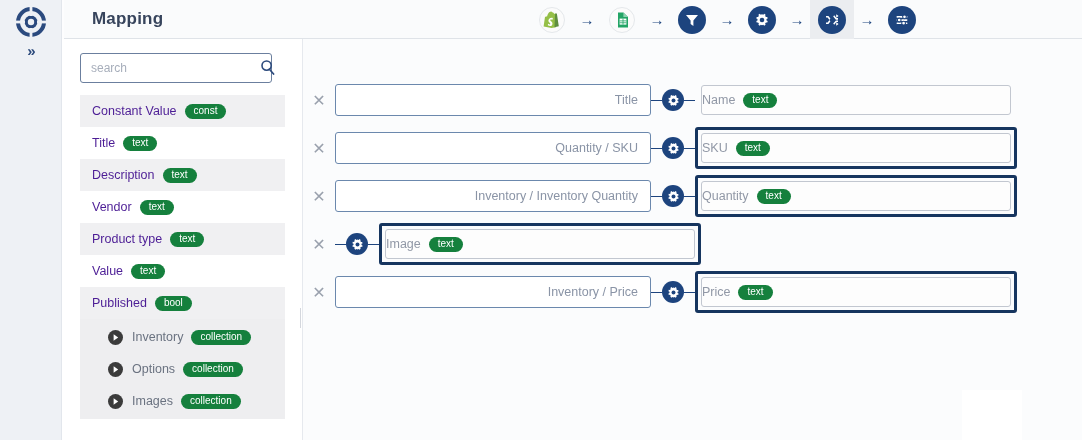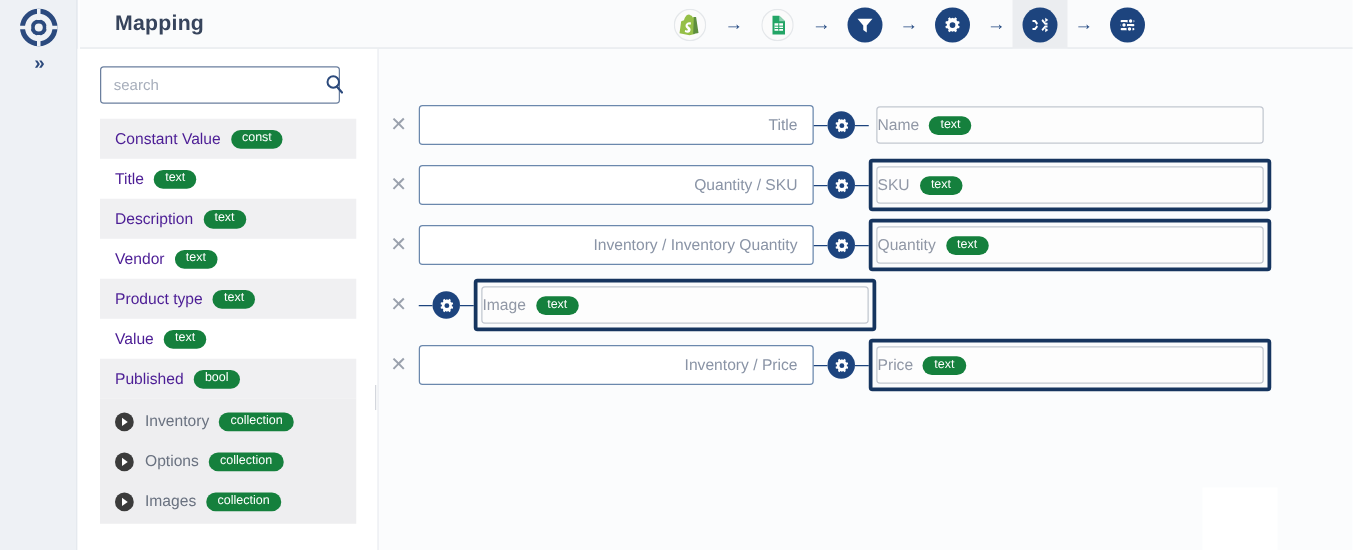--- a/index.html
+++ b/index.html
@@ -110,21 +110,21 @@
   }
   .pill {
     margin-left: 8px;
     display: inline-block;
     border-radius: 9px;
     padding: 2px 9px 3px;
     font-size: 10px; color: #ffffff;
     background: #15803d;
     line-height: 1;
   }
-  .coll-block { background: #eeeef0; padding: 2px 0; }
+  .coll-block { background: #eeeef0; padding: 2px 16px; }
   .coll-row {
     height: 32px;
     display: flex; align-items: center;
     padding-left: 12px; cursor: pointer;
   }
   .coll-icon {
     width: 15px; height: 15px; border-radius: 50%;
     background: #3b3b3b;
     display: flex; align-items: center; justify-content: center;
     margin-right: 9px; flex: none;

